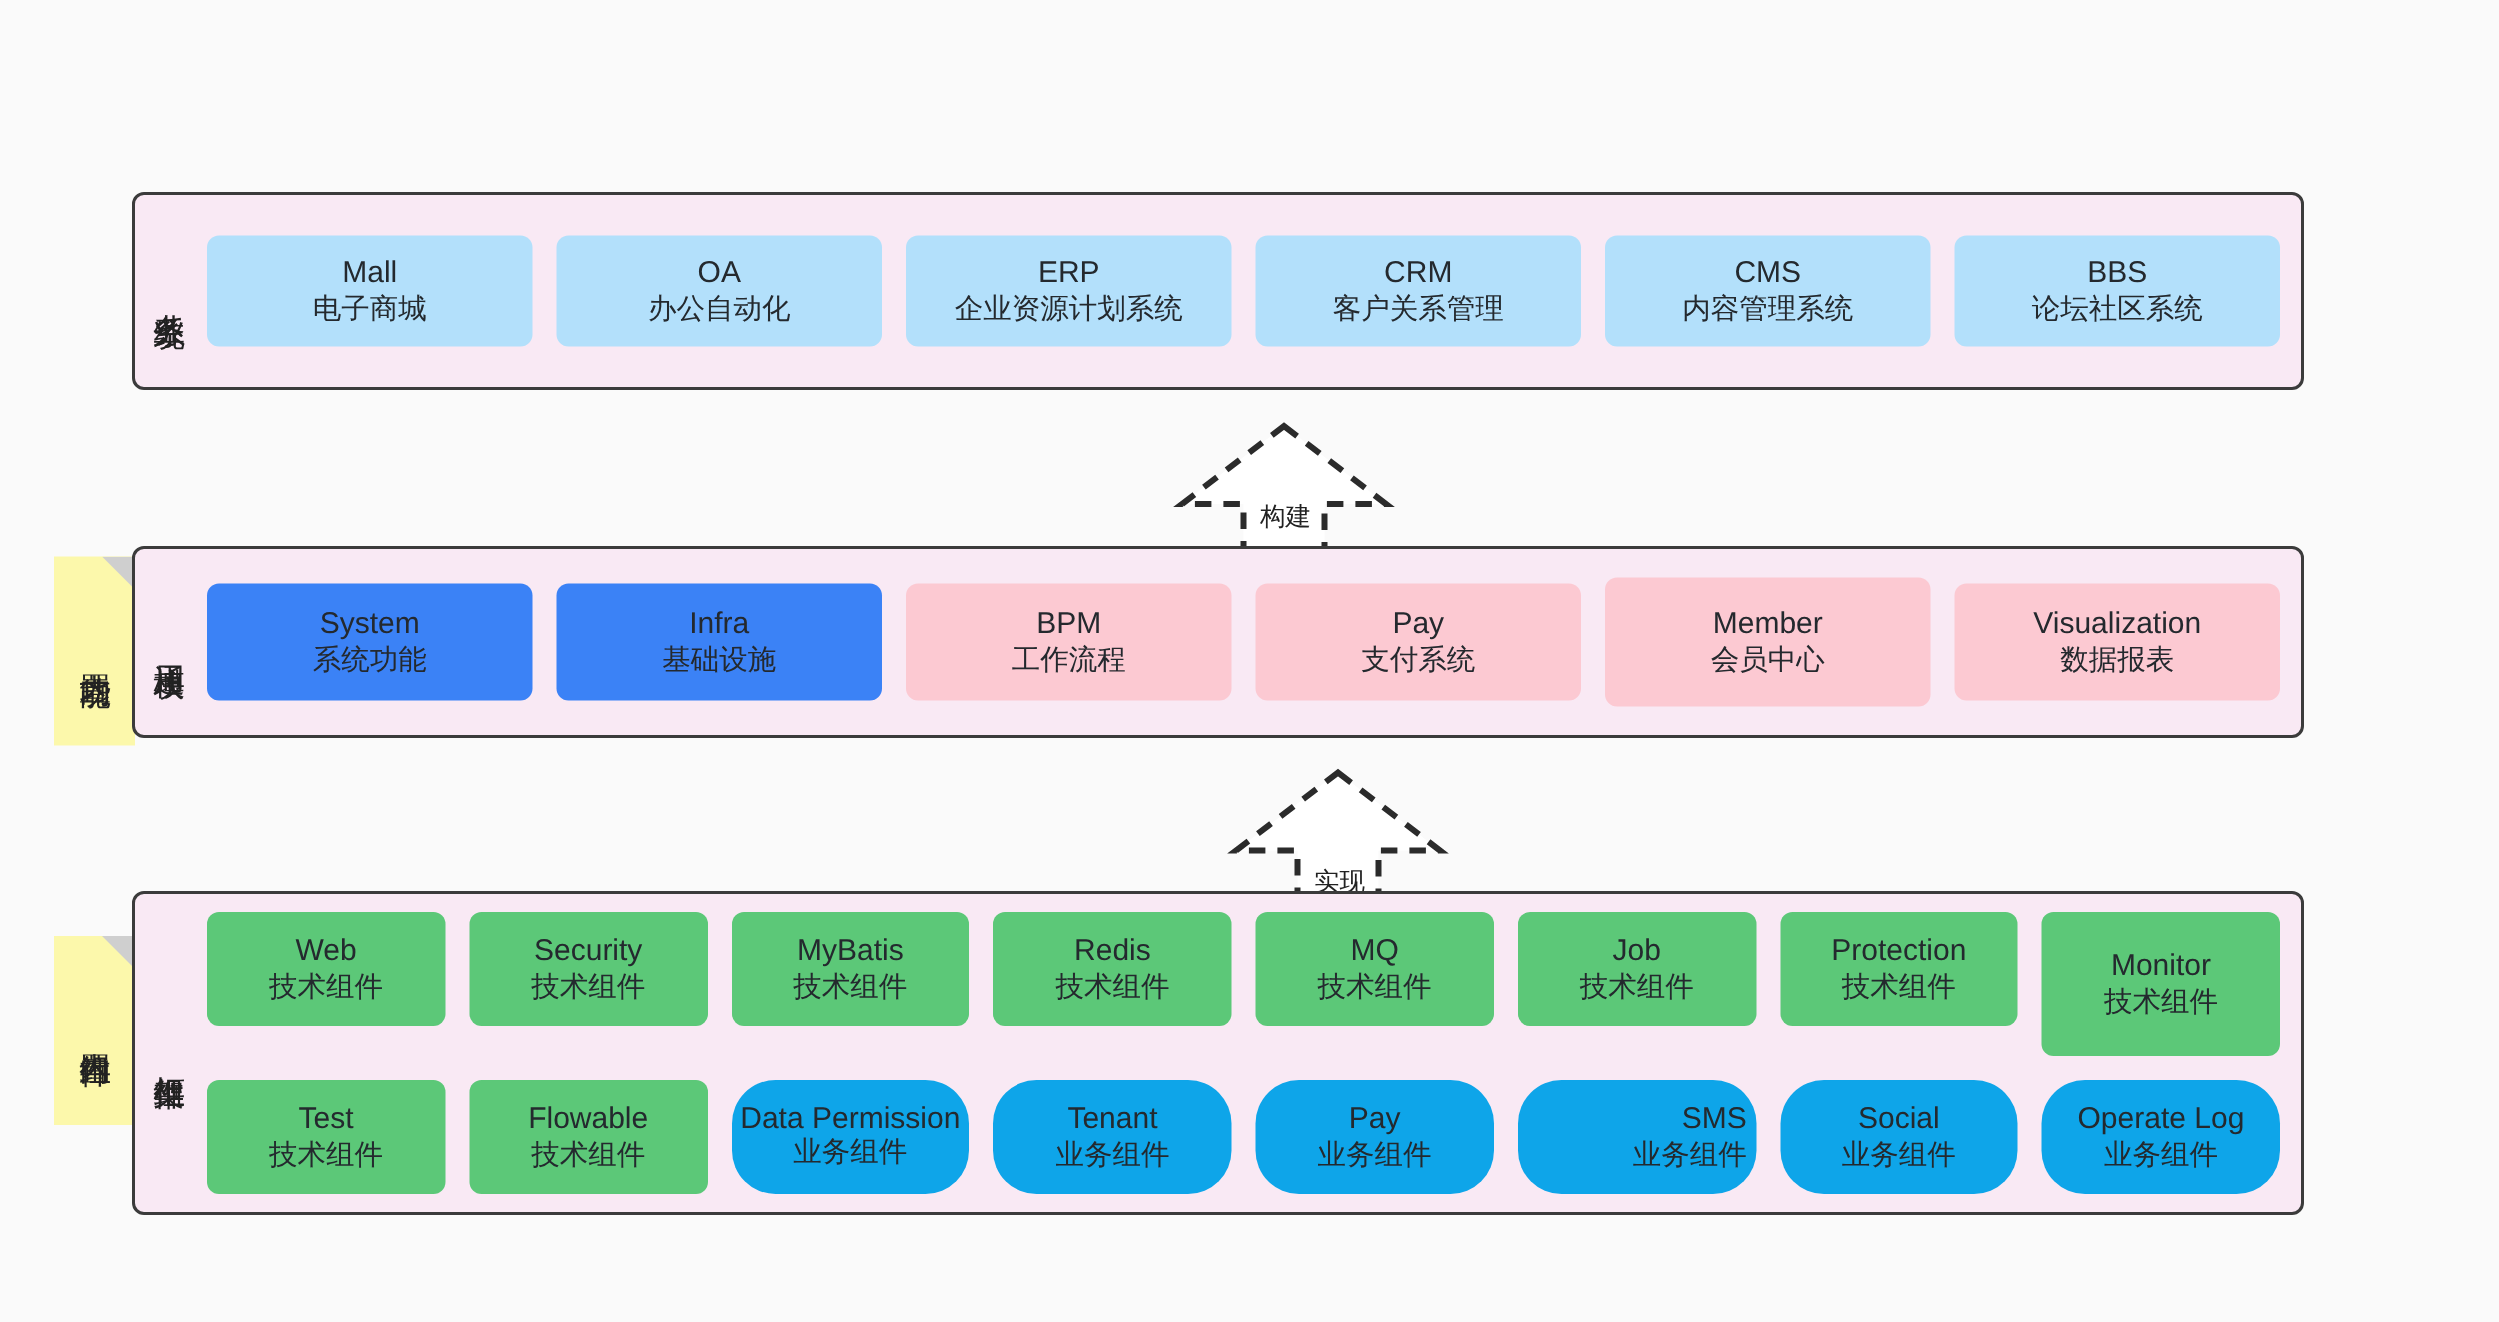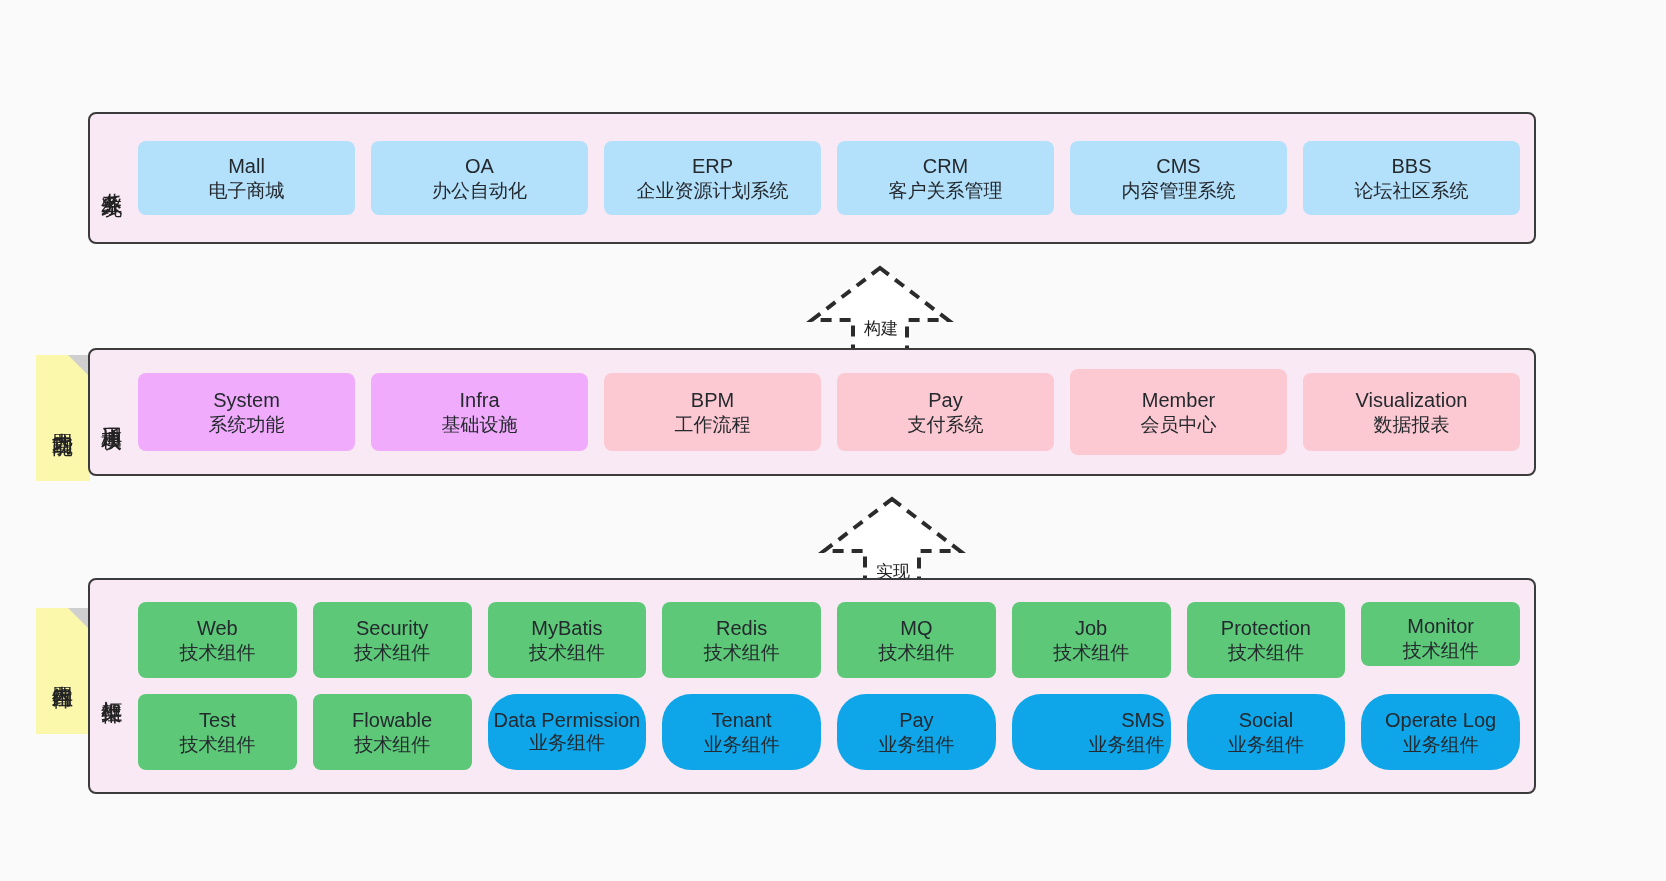--- a/index.html
+++ b/index.html
@@ -12,20 +12,21 @@
     height: 881px;
     position: relative;
     font-family: "Liberation Sans", "DejaVu Sans", sans-serif;
     color: #24292e;
     overflow: hidden;
   }
 
   .canvas {
     position: absolute;
     inset: 0;
+    margin-top: 16px;
   }
 
   
   .layer {
     position: absolute;
     box-sizing: border-box;
     background: #f9e9f4;
     border: 2px solid #3b3b3b;
     border-radius: 8px;
     display: flex;
@@ -78,21 +79,21 @@
     text-align: center;
     line-height: 1.22;
     box-sizing: border-box;
     padding: 4px 6px;
   }
   .card .t1 { font-size: 20px; }
   .card .t2 { font-size: 19px; }
 
   
   .c-blue        { background: #b3e0fb; }
-  .c-red         { background: #f0abfc; }
+  .c-red         { background: #3b82f6; }
   .c-pink        { background: #fcc9d2; }
   .c-green       { background: #5cc878; }
   .c-green-light { background: #0ea5e9; border-radius: 29px; }
 
   
   .note {
     position: absolute;
     background: #fcf8ab;
     box-sizing: border-box;
     display: flex;
@@ -160,21 +161,21 @@
         <div class="t2">内容管理系统</div>
       </div>
       <div class="card c-blue" style="height:74px;">
         <div class="t1">BBS</div>
         <div class="t2">论坛社区系统</div>
       </div>
 
     </div>
   </div>
 
-  <div class="arrow" style="left:800px; top:264px; width:160px; height:92px;">
+  <div class="arrow" style="left:776px; top:264px; width:160px; height:92px;">
     <svg width="160" height="92" viewBox="0 0 160 92" fill="none">
       <path d="M80 4 L148 56 L107 56 L107 88 L53 88 L53 56 L12 56 Z" stroke="#2b2b2b" stroke-width="4" stroke-dasharray="11 8" stroke-linejoin="miter" fill="#ffffff"></path>
     </svg>
     <div class="arrow-label" style="left:64px; top:56px;">构建</div>
   </div>
 
   <div class="note" style="left:36px; top:355px; width:54px; height:126px;">
     <span class="fold"></span>
     <span>内置功能</span>
   </div>
@@ -249,21 +250,21 @@
           <div class="t2">技术组件</div>
         </div>
         <div class="card c-green" style="height:76px;">
           <div class="t1">Job</div>
           <div class="t2">技术组件</div>
         </div>
         <div class="card c-green" style="height:76px;">
           <div class="t1">Protection</div>
           <div class="t2">技术组件</div>
         </div>
-        <div class="card c-green" style="height:64px;justify-content:flex-end;">
+        <div class="card c-green" style="height:96px;">
           <div class="t1">Monitor</div>
           <div class="t2">技术组件</div>
         </div>
       </div>
 
       <div class="card-row">
         <div class="card c-green" style="height:76px;">
           <div class="t1">Test</div>
           <div class="t2">技术组件</div>
         </div>

